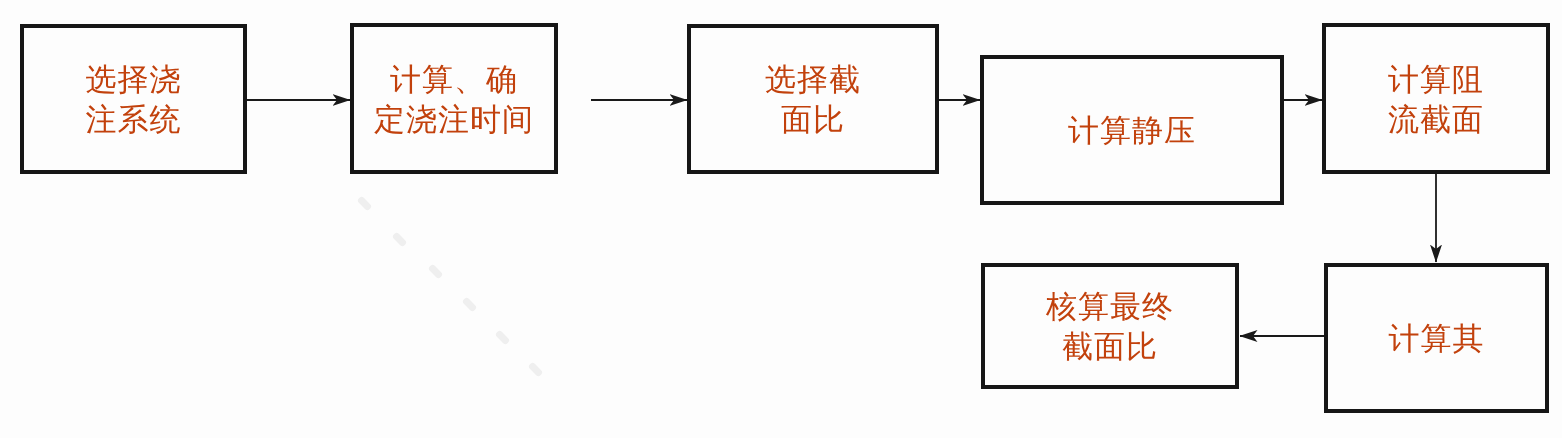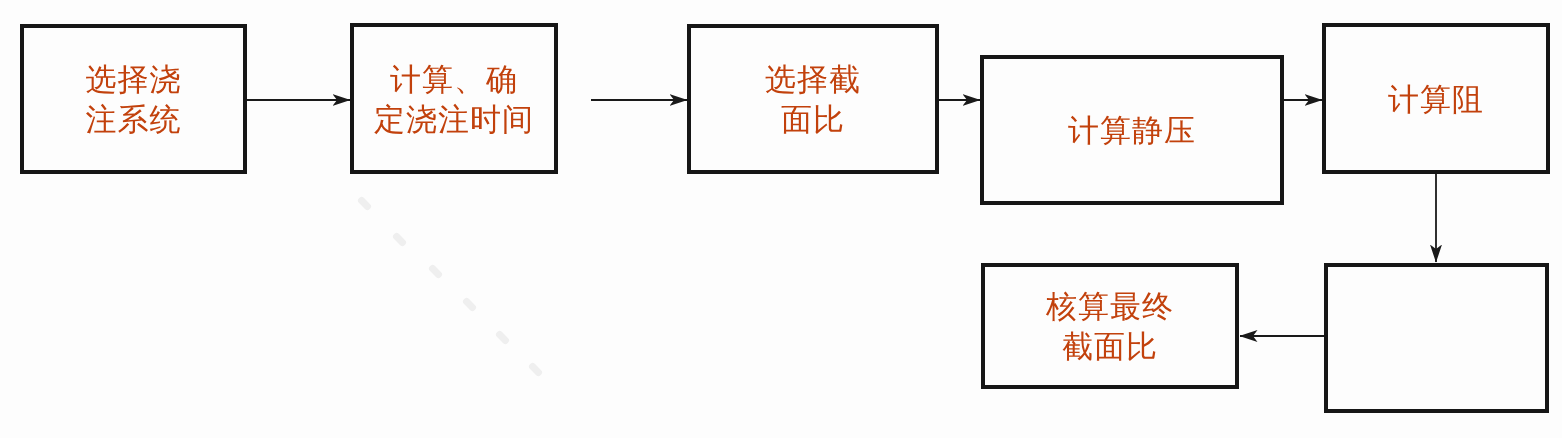--- a/index.html
+++ b/index.html
@@ -99,23 +99,25 @@
     <span class="box-line">选择截</span>
     <span class="box-line">面比</span>
   </div>
 
   <div class="flow-box" style="left:980px; top:24px;  width:304px; height:150px;margin-top:31px;">
     <span class="box-line">计算静压</span>
   </div>
 
   <div class="flow-box" style="left:1322px; top:23px; width:228px; height:151px;">
     <span class="box-line">计算阻</span>
+    <span class="box-line">流截面</span>
   </div>
 
   <div class="flow-box" style="left:981px; top:263px; width:258px; height:126px;">
     <span class="box-line">核算最终</span>
     <span class="box-line">截面比</span>
   </div>
 
   <div class="flow-box" style="left:1324px; top:263px; width:225px; height:150px;">
+    <span class="box-line">计算其</span>
   </div>
 
 </div>
 
 </body></html>

